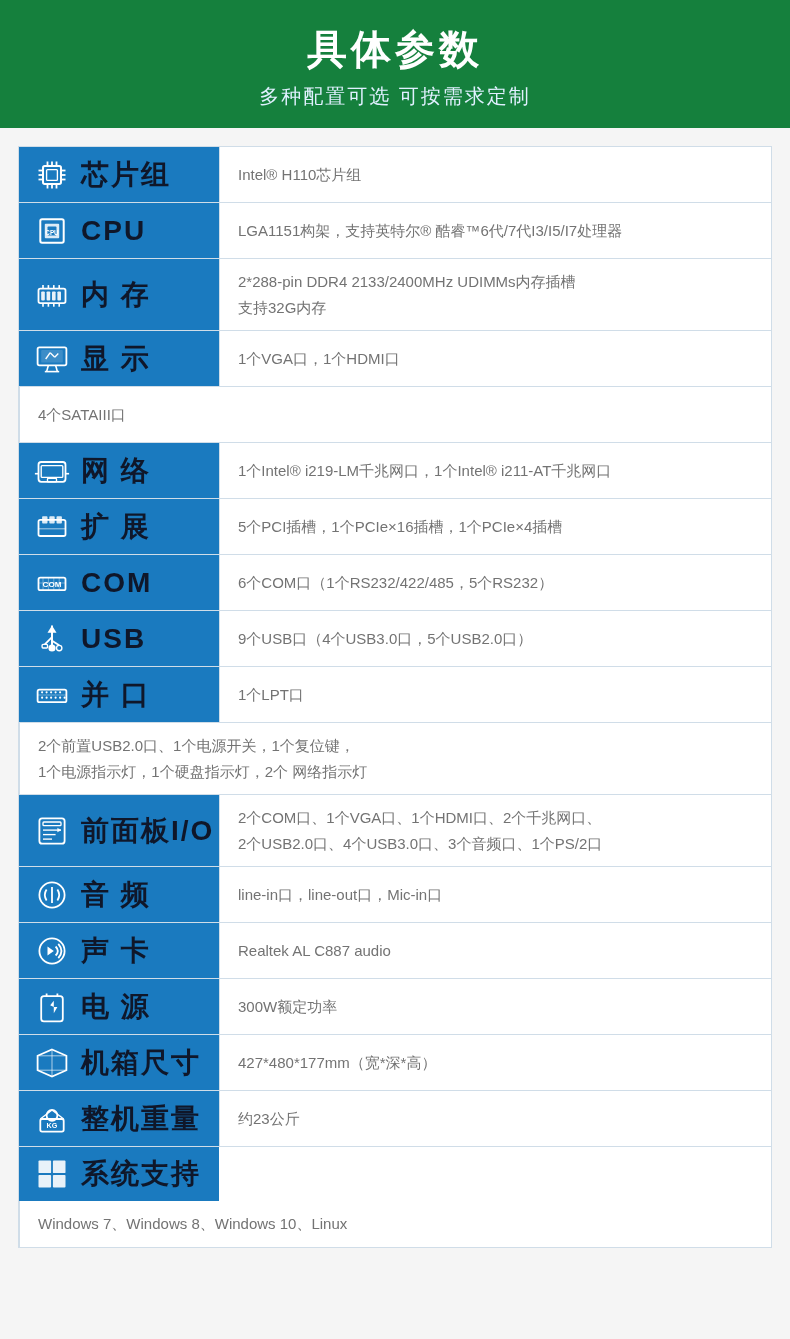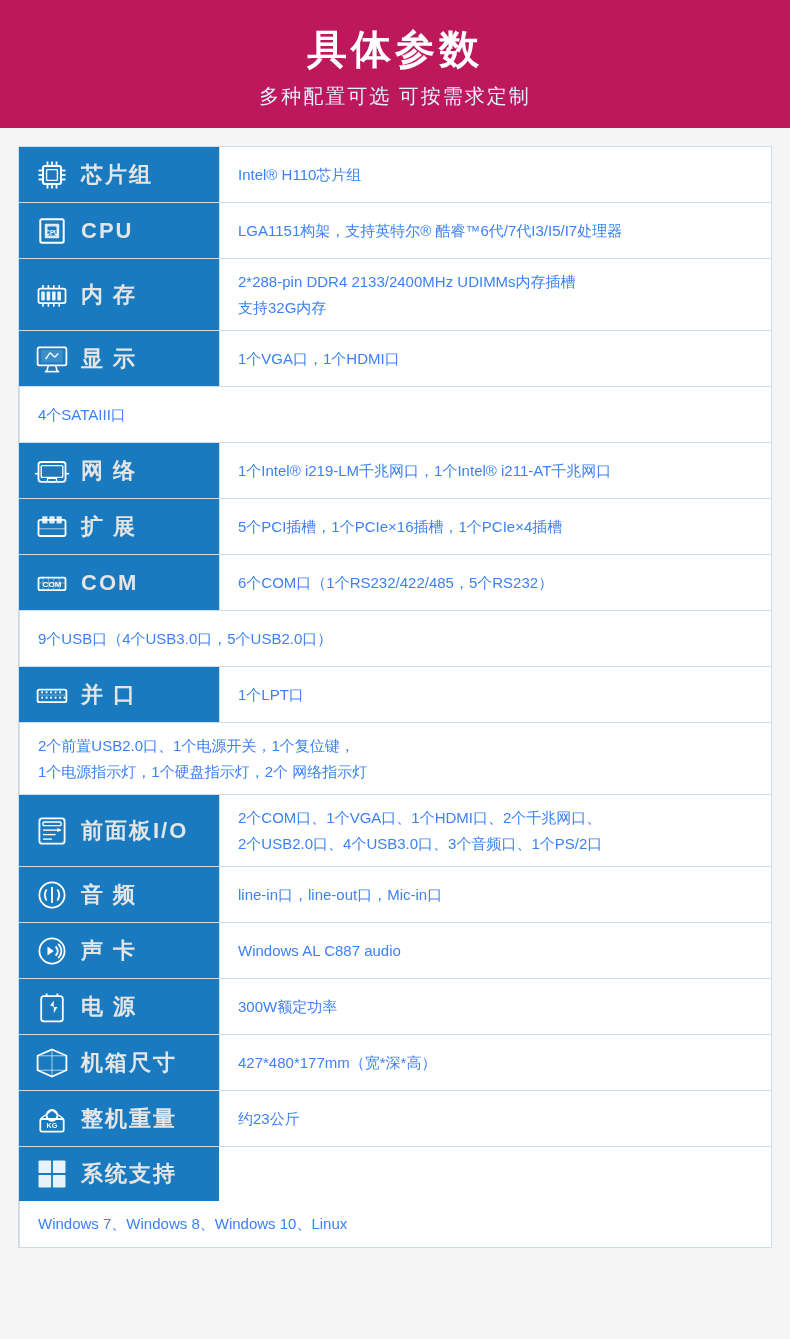--- a/index.html
+++ b/index.html
@@ -3,21 +3,21 @@
   <meta charset="utf-8">
   <style>
     * { margin: 0; padding: 0; box-sizing: border-box; }
     body {
       font-family: "Microsoft YaHei", "SimHei", "PingFang SC", sans-serif;
       background: #f5f5f5;
       width: 790px;
     }
 
     .header {
-      background: #be185d;
+      background: #15803d;
       text-align: center;
       padding: 22px 10px 18px;
     }
     .header-title {
       color: #fff;
       font-size: 40px;
       font-weight: bold;
       letter-spacing: 4px;
       margin-bottom: 6px;
     }
@@ -59,32 +59,32 @@
       width: 38px;
       height: 38px;
       display: flex;
       align-items: center;
       justify-content: center;
       flex-shrink: 0;
       font-size: 22px;
     }
 
     .spec-name {
-      font-size: 22px;
+      font-size: 28px;
       font-weight: bold;
-      color: #e5e5e5;
+      color: #0f172a;
       white-space: nowrap;
       letter-spacing: 2px;
     }
 
     .spec-value {
       flex: 1;
       padding: 10px 18px;
       font-size: 15px;
-      color: #3b82f6;
+      color: #737373;
       display: flex;
       align-items: center;
       line-height: 1.7;
       border-left: 1px solid #d0dde8;
     }
 
     
     .svg-icon {
       width: 36px;
       height: 36px;
@@ -224,20 +224,34 @@
     <line x1="22" y1="14" x2="22" y2="28" stroke="white" stroke-width="1" opacity="0.4"></line>
     <line x1="28" y1="14" x2="28" y2="28" stroke="white" stroke-width="1" opacity="0.4"></line>
     <text x="20" y="24" text-anchor="middle" font-size="9" fill="white" font-weight="bold">COM</text>
   </svg>
         </div>
       <span class="spec-name">COM</span>
     </div>
     <div class="spec-value">6个COM口（1个RS232/422/485，5个RS232）</div>
   </div>
     <div class="spec-row">
+    <div class="spec-label">
+      <div class="spec-icon">
+          <svg class="svg-icon" viewBox="0 0 40 40" fill="none" xmlns="http://www.w3.org/2000/svg">
+    <line x1="20" y1="5" x2="20" y2="30" stroke="white" stroke-width="2.2"></line>
+    <polygon points="20,5 15,13 25,13" fill="white"></polygon>
+    <line x1="20" y1="18" x2="12" y2="26" stroke="white" stroke-width="2"></line>
+    <rect x="9" y="26" width="6" height="4" rx="1" stroke="white" stroke-width="1.5" fill="none"></rect>
+    <line x1="20" y1="22" x2="28" y2="27" stroke="white" stroke-width="2"></line>
+    <circle cx="28" cy="30" r="3" stroke="white" stroke-width="1.5" fill="none"></circle>
+    <circle cx="20" cy="30" r="3" stroke="white" stroke-width="2" fill="white"></circle>
+  </svg>
+        </div>
+      <span class="spec-name">USB</span>
+    </div>
     <div class="spec-value">9个USB口（4个USB3.0口，5个USB2.0口）</div>
   </div>
     <div class="spec-row">
     <div class="spec-label">
       <div class="spec-icon">
           <svg class="svg-icon" viewBox="0 0 40 40" fill="none" xmlns="http://www.w3.org/2000/svg">
     <rect x="4" y="14" width="32" height="14" rx="2" stroke="white" stroke-width="2" fill="none"></rect>
     <line x1="4" y1="20" x2="36" y2="20" stroke="white" stroke-width="0.8" opacity="0.5"></line>
     <circle cx="9" cy="17" r="1.2" fill="white"></circle>
     <circle cx="14" cy="17" r="1.2" fill="white"></circle>
@@ -294,21 +308,21 @@
       <div class="spec-icon">
           <svg class="svg-icon" viewBox="0 0 40 40" fill="none" xmlns="http://www.w3.org/2000/svg">
     <circle cx="20" cy="20" r="14" stroke="white" stroke-width="2" fill="none"></circle>
     <path d="M15 15 L15 25 L22 20 Z" fill="white"></path>
     <path d="M24 15 Q29 20 24 25" stroke="white" stroke-width="2" fill="none"></path>
     <path d="M27 12 Q34 20 27 28" stroke="white" stroke-width="2" fill="none"></path>
   </svg>
         </div>
       <span class="spec-name">声 卡</span>
     </div>
-    <div class="spec-value">Windows AL C887 audio</div>
+    <div class="spec-value">Realtek AL C887 audio</div>
   </div>
     <div class="spec-row">
     <div class="spec-label">
       <div class="spec-icon">
           <svg class="svg-icon" viewBox="0 0 40 40" fill="none" xmlns="http://www.w3.org/2000/svg">
     <rect x="8" y="8" width="24" height="28" rx="3" stroke="white" stroke-width="2" fill="none"></rect>
     <line x1="14" y1="8" x2="14" y2="5" stroke="white" stroke-width="2"></line>
     <line x1="26" y1="8" x2="26" y2="5" stroke="white" stroke-width="2"></line>
     <path d="M18 18 L22 13 L22 20 L26 20 L22 27 L22 20 Z" fill="white"></path>
   </svg>

